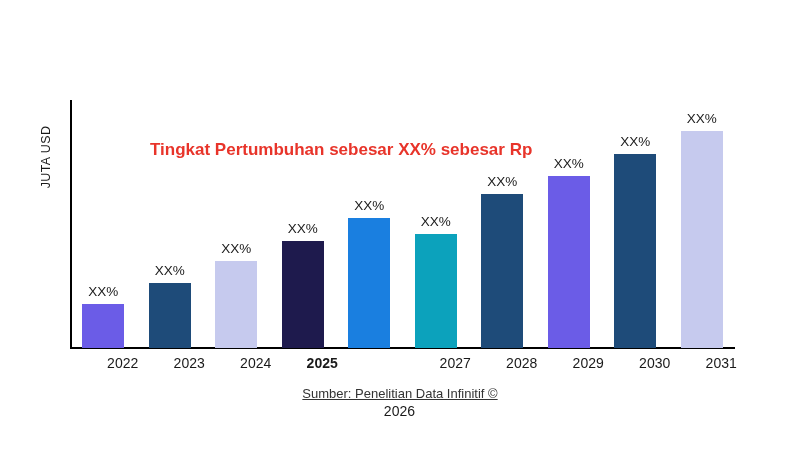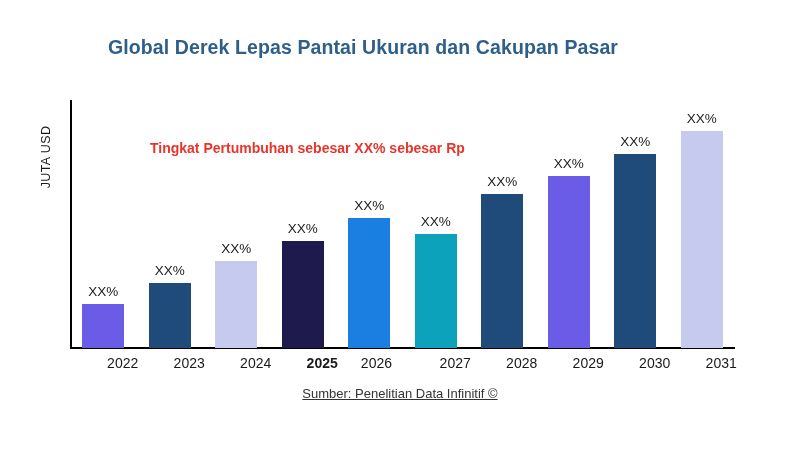--- a/index.html
+++ b/index.html
@@ -89,42 +89,41 @@
     top: 355px;
     width: 70px;
     text-align: right;
     font-size: 14px;
     color: #1a1a1a;
   }
   #growth-annotation {
     position: absolute;
     left: 150px;
     top: 140px;
-    font-size: 14px;
+    font-size: 17px;
     color: #E8342A;
     font-weight: 600;
     white-space: nowrap;
   }
   #source-caption {
     position: absolute;
     left: 0;
     top: 386px;
     width: 800px;
     text-align: center;
     font-size: 13px;
     color: #333333;
     text-decoration: underline;
   }
 </style>
 </head>
 <body>
 
 <div id="chart-root">
 
-  <div id="chart-title">Global Derek Lepas Pantai Ukuran dan Cakupan Pasar</div>
 
   <div id="y-axis-label">JUTA USD</div>
 
   <div id="axis-y-line"></div>
   <div id="axis-x-line"></div>
 
   <div id="plot-area">
       <div class="bar-group" style="left: 12.25px; height: 44px;">
         <div class="bar" style="height: 44px; background: rgb(107, 92, 231);"></div>
         <div class="bar-value-label" style="bottom: 49px;">XX%</div>
@@ -168,19 +167,19 @@
     </div>
 
   <div id="growth-annotation">Tingkat Pertumbuhan sebesar XX% sebesar Rp</div>
 
   <div id="source-caption">Sumber: Penelitian Data Infinitif ©</div>
 
 <div class="x-tick-label" style="left: 68.25px;">2022</div>
     <div class="x-tick-label" style="left: 134.75px;">2023</div>
     <div class="x-tick-label" style="left: 201.25px;">2024</div>
     <div class="x-tick-label" style="left: 267.75px; font-weight: bold;">2025</div>
-    <div class="x-tick-label" style="left: 322px;">2026</div>
+    <div class="x-tick-label" style="left: 345px; margin-top: 48px;">2026</div>
     <div class="x-tick-label" style="left: 400.75px;">2027</div>
     <div class="x-tick-label" style="left: 467.25px;">2028</div>
     <div class="x-tick-label" style="left: 533.75px;">2029</div>
     <div class="x-tick-label" style="left: 600.25px;">2030</div>
     <div class="x-tick-label" style="left: 666.75px;">2031</div>
   </div>
 
 </body></html>

